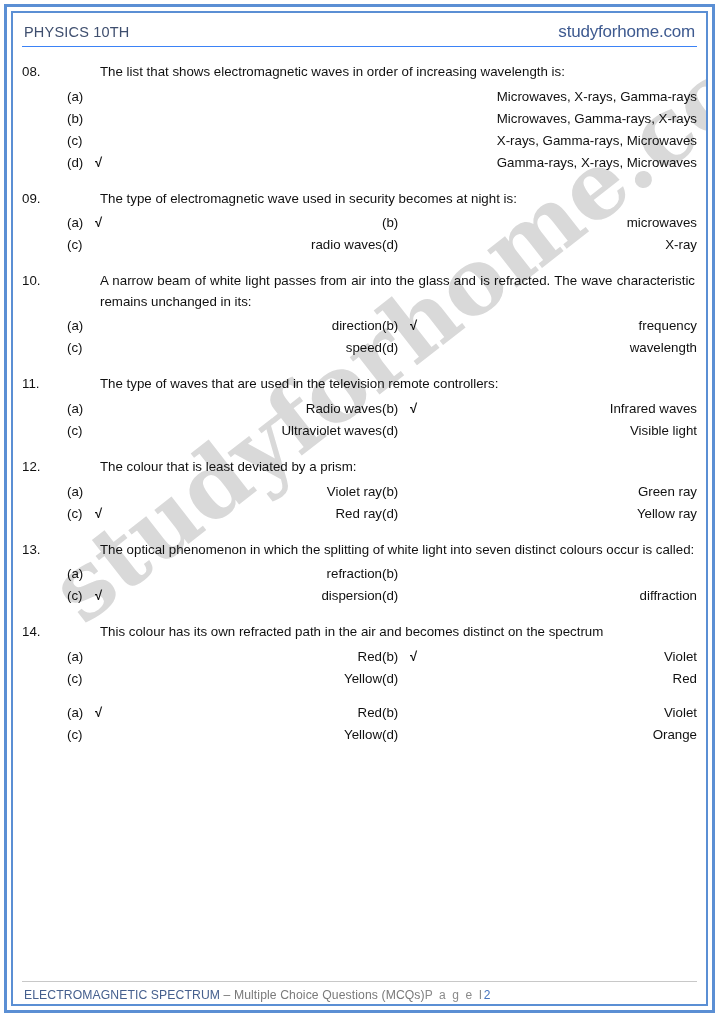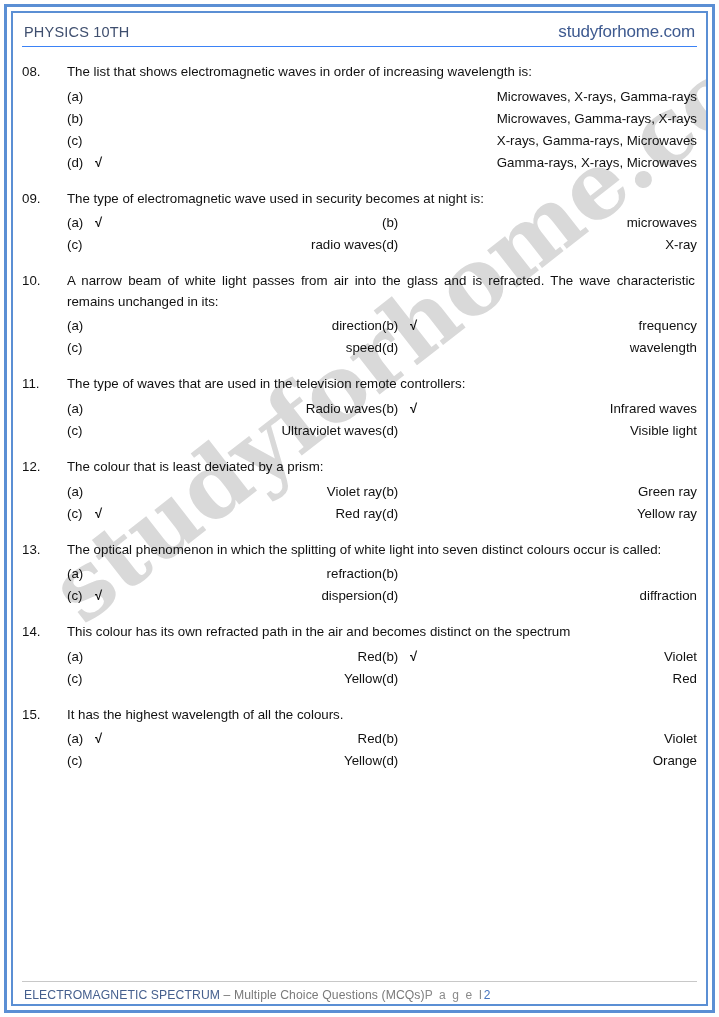--- a/index.html
+++ b/index.html
@@ -107,20 +107,21 @@
   }
   .qnum {
     flex: 0 0 45px;
     font-size: 13.3px;
     color: #111111;
   }
   .qtext {
     flex: 1 1 auto;
     text-align: justify;
     padding-right: 2px;
+    margin-left: 33px;
   }
   .qtext.nojustify { text-align: left; }
 
   .opts {
     margin-top: 6px;
     padding-left: 45px;
   }
   
   .opts.stack .optrow { display: block; }
   .opts.stack .opt { width: 100%; }
@@ -421,24 +422,20 @@
                 </div>
                 <div class="opt">
                   <span class="opt-label">(d)</span>
                   <span class="opt-tick empty">√</span>
                   <span class="opt-text">Red</span>
                 </div>
               </div>
             </div>
           </div>
           <div class="question">
-            <div class="qhead">
-              <div class="qnum">15.</div>
-              <div class="qtext nojustify">It has the highest wavelength of all the colours.</div>
-            </div>
             <div class="opts">
               <div class="optrow">
                 <div class="opt">
                   <span class="opt-label">(a)</span>
                   <span class="opt-tick">√</span>
                   <span class="opt-text">Red</span>
                 </div>
                 <div class="opt">
                   <span class="opt-label">(b)</span>
                   <span class="opt-tick empty">√</span>

